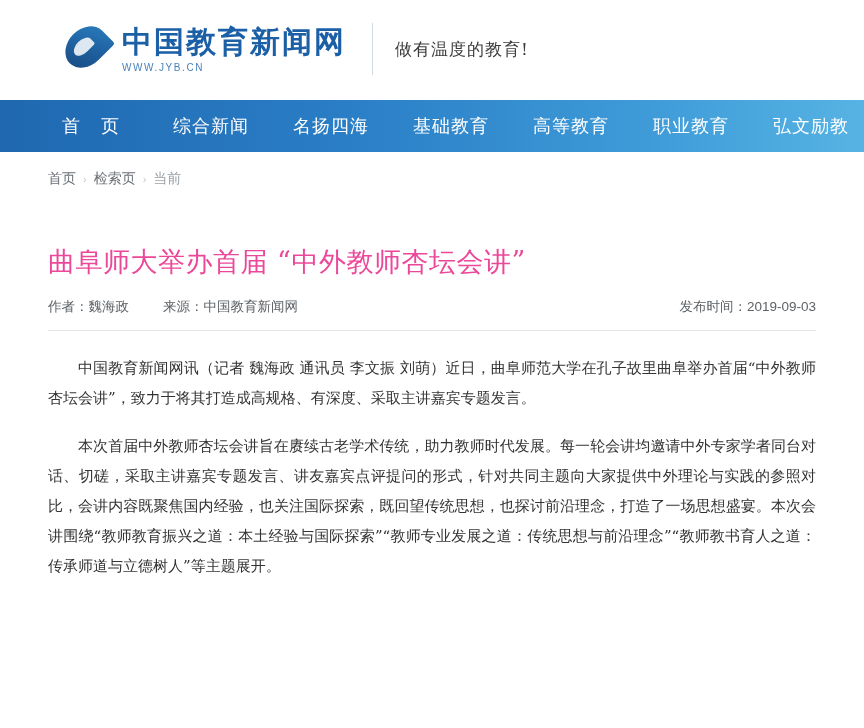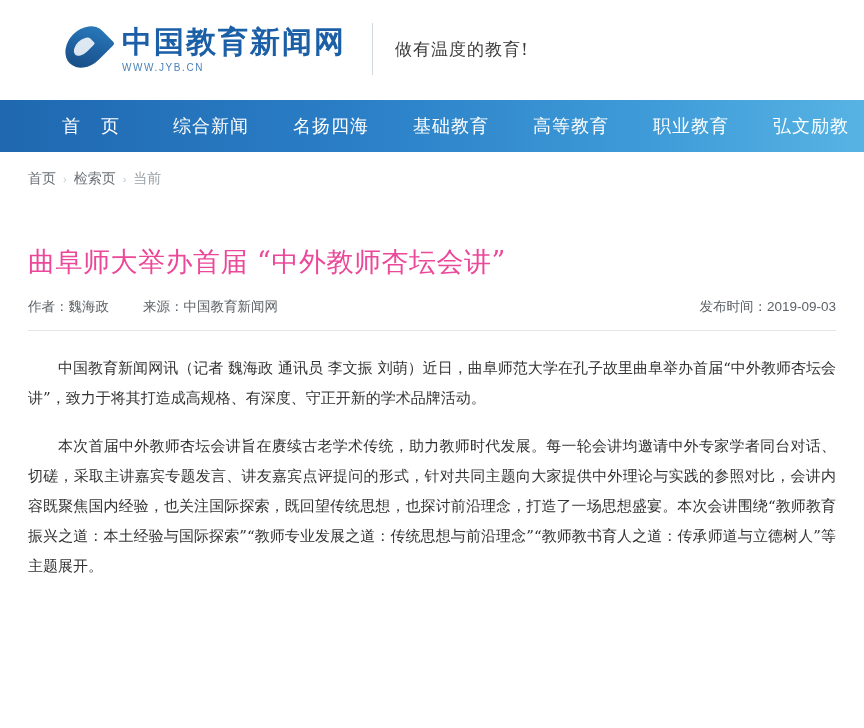--- a/index.html
+++ b/index.html
@@ -104,21 +104,21 @@
     margin-right: 44px;
     white-space: nowrap;
     cursor: pointer;
   }
   .nav-item.first { letter-spacing: 8px; margin-right: 46px; }
 
   
   .page {
     width: 864px;
     background: #ffffff;
-    padding: 0 28px;
+    padding: 0 48px;
   }
   .breadcrumb {
     font-size: 14px;
     color: #9aa0a6;
     padding: 18px 0 0 0;
     display: flex;
     align-items: center;
   }
   .breadcrumb .crumb {
     color: #6b7075;
@@ -211,18 +211,18 @@
 
   <div class="meta-row">
     <div class="meta-left">
       <span class="meta-item">作者：魏海政</span>
       <span class="meta-item">来源：中国教育新闻网</span>
     </div>
     <div class="meta-right">发布时间：2019-09-03</div>
   </div>
 
   <div class="article-body">
-    <p>中国教育新闻网讯（记者 魏海政 通讯员 李文振 刘萌）近日，曲阜师范大学在孔子故里曲阜举办首届“中外教师杏坛会讲”，致力于将其打造成高规格、有深度、守正开新的学术品牌活动。</p>
+    <p>中国教育新闻网讯（记者 魏海政 通讯员 李文振 刘萌）近日，曲阜师范大学在孔子故里曲阜举办首届“中外教师杏坛会讲”，致力于将其打造成高规格、有深度、采取主讲嘉宾专题发言。</p>
     <p>本次首届中外教师杏坛会讲旨在赓续古老学术传统，助力教师时代发展。每一轮会讲均邀请中外专家学者同台对话、切磋，采取主讲嘉宾专题发言、讲友嘉宾点评提问的形式，针对共同主题向大家提供中外理论与实践的参照对比，会讲内容既聚焦国内经验，也关注国际探索，既回望传统思想，也探讨前沿理念，打造了一场思想盛宴。本次会讲围绕“教师教育振兴之道：本土经验与国际探索”“教师专业发展之道：传统思想与前沿理念”“教师教书育人之道：传承师道与立德树人”等主题展开。</p>
 
   </div>
 
 </div>
 
 </body></html>

